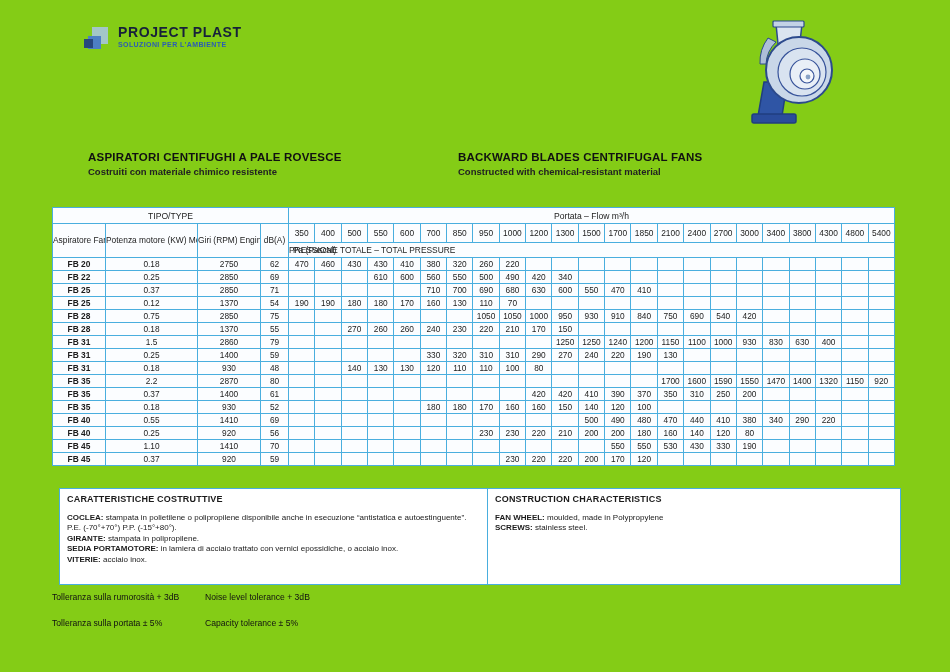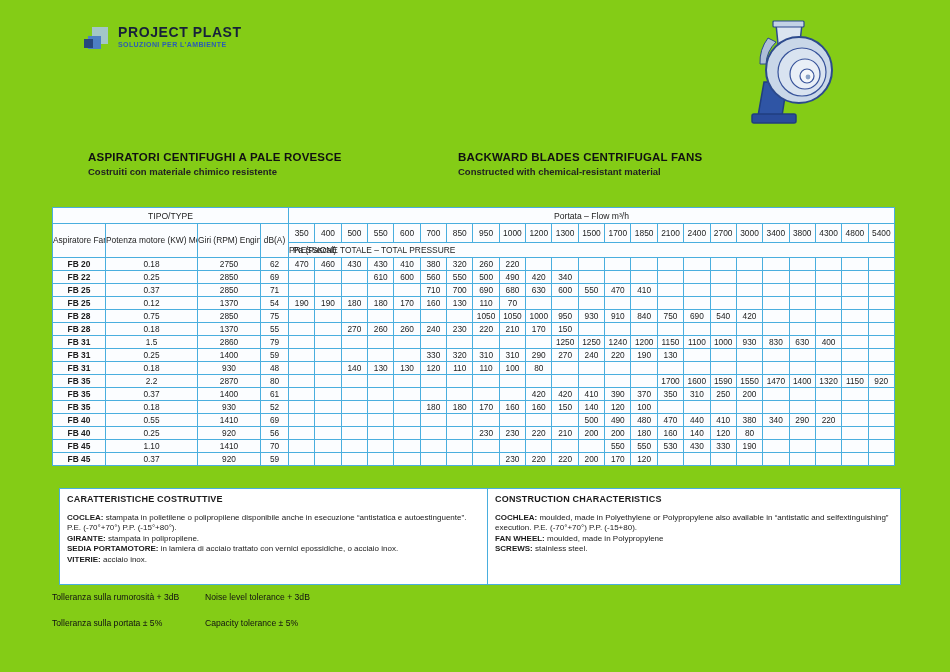--- a/index.html
+++ b/index.html
@@ -637,21 +637,20 @@
       <div>
           <div class="bl"><b>COCLEA:</b> stampata in polietilene o polipropilene disponibile anche in esecuzione “antistatica e autoestinguente”. P.E. (-70°+70°) P.P. (-15°+80°).</div>
           <div class="bl"><b>GIRANTE:</b> stampata in polipropilene.</div>
           <div class="bl"><b>SEDIA PORTAMOTORE:</b> in lamiera di acciaio trattato con vernici epossidiche, o acciaio inox.</div>
           <div class="bl"><b>VITERIE:</b> acciaio inox.</div>
         </div>
     </div>
     <div class="spec-box en">
       <div class="bh">CONSTRUCTION CHARACTERISTICS</div>
       <div>
-          <div class="bl"><b>COCHLEA:</b> moulded, made in Polyethylene or Polypropylene also available in “antistatic and selfextinguishing” execution. P.E. (-70°+70°) P.P. (-15+80).</div>
           <div class="bl"><b>FAN WHEEL:</b> moulded, made in Polypropylene</div>
           <div class="bl"><b>SCREWS:</b> stainless steel.</div>
         </div>
     </div>
   </div>
 
   <div class="tols">
     <div class="tol-row">
       <span class="it-t">Tolleranza sulla rumorosità + 3dB</span>
       <span>Noise level tolerance + 3dB</span>

